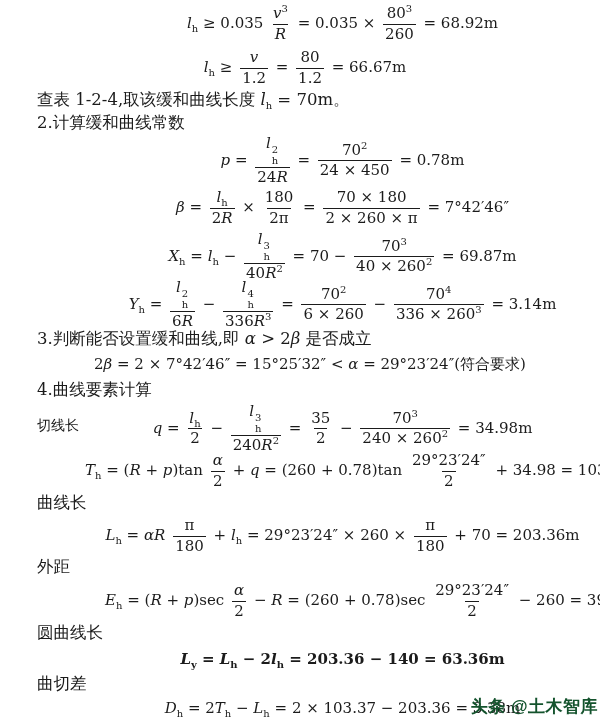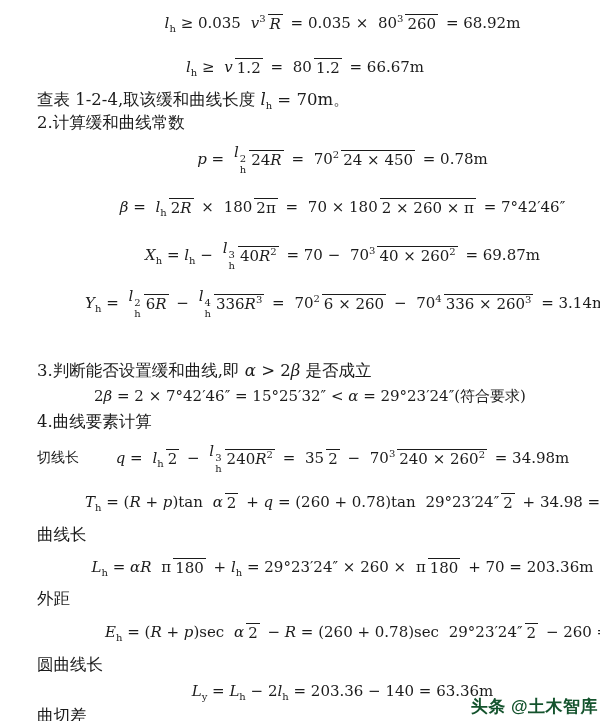--- a/index.html
+++ b/index.html
@@ -55,21 +55,21 @@
     display: inline-flex;
     flex-direction: column;
     align-items: flex-start;
     font-size: 10px;
     line-height: 1.05;
     vertical-align: -0.5em;
     margin: 0 1px;
   }
   .frac {
     display: inline-flex;
-    flex-direction: row;
+    flex-direction: column;
     align-items: center;
     vertical-align: middle;
     margin: 0 3px;
     line-height: 1.15;
   }
   .frac .num { display: block; padding: 0 2px 1px; }
   .frac .den { display: block; border-top: 1.4px solid #1b1b1b; padding: 1px 2px 0; }
   .watermark {
     position: absolute;
     right: 2px;
@@ -143,21 +143,21 @@
               <span>h</span>
             </span></span>
           <span class="den"><span class="vup">336</span><span class="vit">R</span><sup>3</sup></span>
         </span><span class="vup"> = </span><span class="frac">
           <span class="num"><span class="vup">70</span><sup>2</sup></span>
           <span class="den"><span class="vup">6 × 260</span></span>
         </span><span class="vup"> − </span><span class="frac">
           <span class="num"><span class="vup">70</span><sup>4</sup></span>
           <span class="den"><span class="vup">336 × 260</span><sup>3</sup></span>
         </span><span class="vup"> = 3.14m</span></div>
-      <div class="line text" style="height: 24px; line-height: 24px; margin-top: 32px;"><span class="vup">3.判断能否设置缓和曲线,即 </span><span class="vit">α</span><span class="vup"> &gt; 2</span><span class="vit">β</span><span class="vup"> 是否成立</span></div>
+      <div class="line text" style="height: 24px; line-height: 24px;"><span class="vup">3.判断能否设置缓和曲线,即 </span><span class="vit">α</span><span class="vup"> &gt; 2</span><span class="vit">β</span><span class="vup"> 是否成立</span></div>
       <div class="line formula" style="height: 26px; line-height: 26px; padding-left: 20px;"><span class="vup">2</span><span class="vit">β</span><span class="vup"> = 2 × 7°42′46″ = 15°25′32″ &lt; </span><span class="vit">α</span><span class="vup"> = 29°23′24″(符合要求)</span></div>
       <div class="line text" style="height: 26px; line-height: 26px;"><span class="vup">4.曲线要素计算</span></div>
       <div class="line labeled" style="height: 46px; line-height: 46px;"><span class="flabel">切线长</span><span class="vit">q</span><span class="vup"> = </span><span class="frac">
           <span class="num"><span class="vit">l</span><sub>h</sub></span>
           <span class="den"><span class="vup">2</span></span>
         </span><span class="vup"> − </span><span class="frac">
           <span class="num"><span class="vit">l</span><span class="ss">
               <span>3</span>
               <span>h</span>
             </span></span>
@@ -186,18 +186,18 @@
         </span><span class="vup"> + 70 = 203.36m</span></div>
       <div class="line text" style="height: 24px; line-height: 24px;"><span class="vup">外距</span></div>
       <div class="line formula" style="height: 42px; line-height: 42px; margin-left: 20px;"><span class="vit">E</span><sub>h</sub><span class="vup"> = (</span><span class="vit">R</span><span class="vup"> + </span><span class="vit">p</span><span class="vup">)sec </span><span class="frac">
           <span class="num"><span class="vit">α</span></span>
           <span class="den"><span class="vup">2</span></span>
         </span><span class="vup"> − </span><span class="vit">R</span><span class="vup"> = (260 + 0.78)sec </span><span class="frac">
           <span class="num"><span class="vup">29°23′24″</span></span>
           <span class="den"><span class="vup">2</span></span>
         </span><span class="vup"> − 260 = 39.30m</span></div>
       <div class="line text" style="height: 24px; line-height: 24px;"><span class="vup">圆曲线长</span></div>
-      <div class="line formula" style="height: 28px; line-height: 28px;"><span class="vit">L</span><sub>y</sub><span class="vup"> = </span><span class="vit">L</span><sub>h</sub><span class="vup"> − 2</span><span class="vit">l</span><sub>h</sub><span class="vup"> = 203.36 − 140 = 63.36m</span></div>
+      <div class="line formula" style="height: 28px; line-height: 28px; font-weight: bold;"><span class="vit">L</span><sub>y</sub><span class="vup"> = </span><span class="vit">L</span><sub>h</sub><span class="vup"> − 2</span><span class="vit">l</span><sub>h</sub><span class="vup"> = 203.36 − 140 = 63.36m</span></div>
       <div class="line text" style="height: 22px; line-height: 22px;"><span class="vup">曲切差</span></div>
       <div class="line formula" style="height: 26px; line-height: 26px;"><span class="vit">D</span><sub>h</sub><span class="vup"> = 2</span><span class="vit">T</span><sub>h</sub><span class="vup"> − </span><span class="vit">L</span><sub>h</sub><span class="vup"> = 2 × 103.37 − 203.36 = 3.38m</span></div>
     </div>
   <div class="watermark" style="color: #14532d;">头条 @土木智库</div>
 </div>
 
 </body></html>

